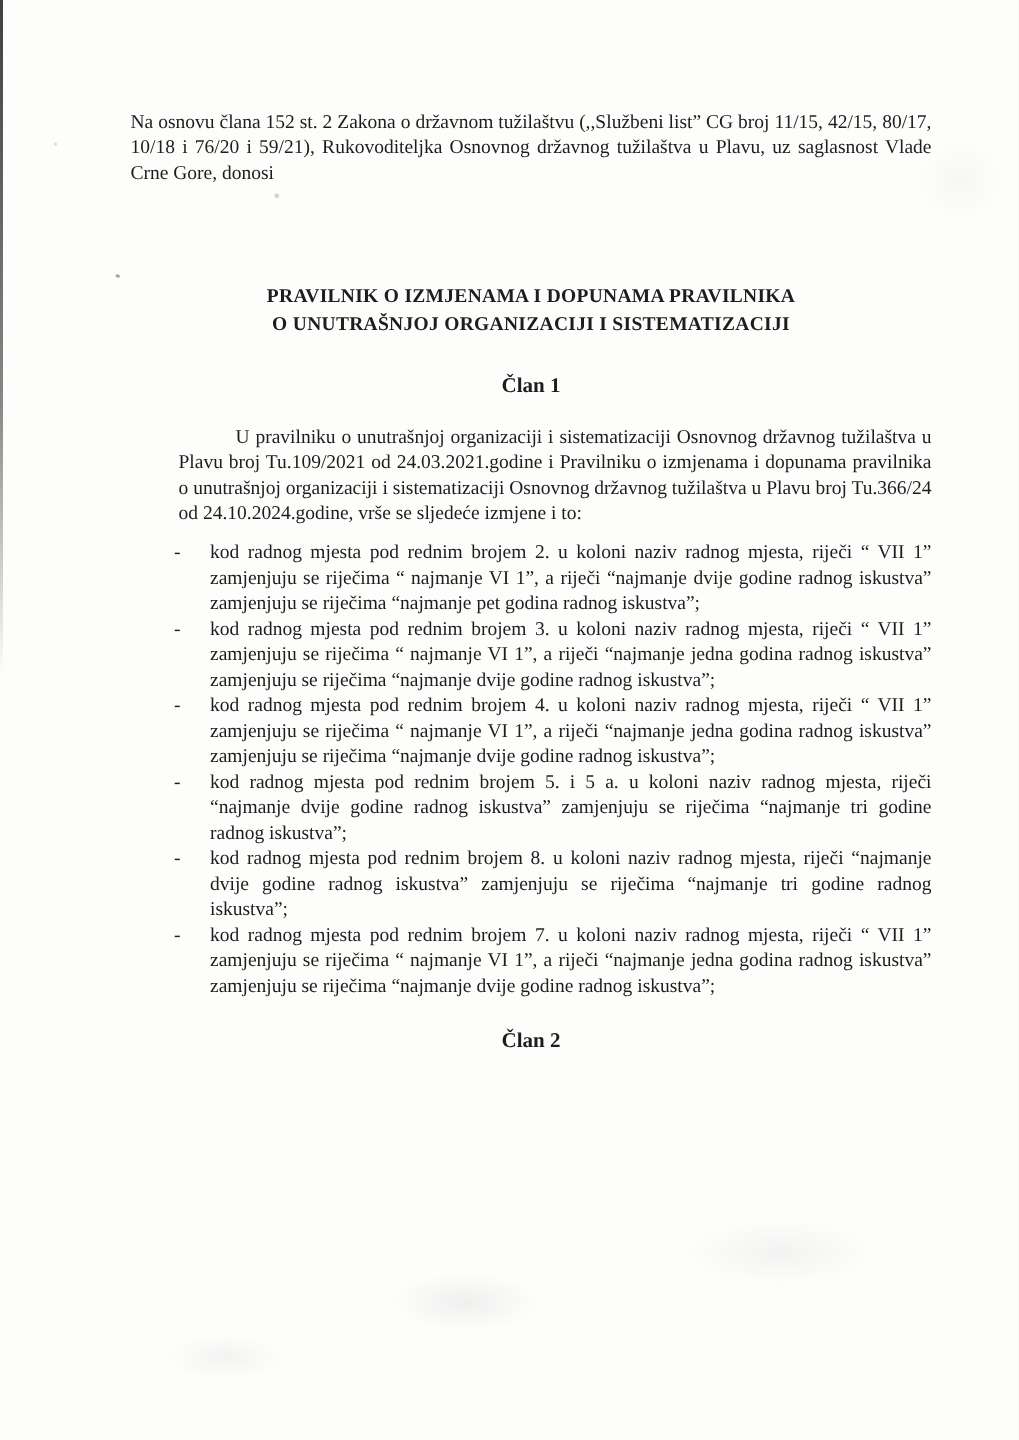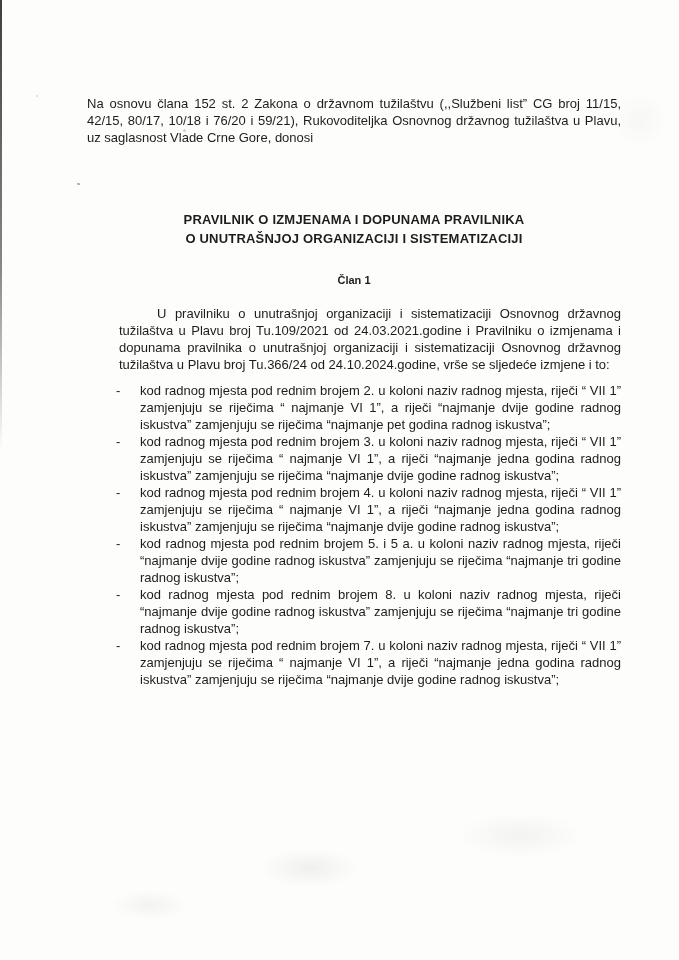--- a/index.html
+++ b/index.html
@@ -29,34 +29,35 @@
     width: 2px; height: 450px;
     background: linear-gradient(to bottom, rgba(30,30,30,.85) 0%, rgba(40,40,40,.55) 60%, rgba(60,60,60,0) 100%);
   }
   .speck { position: absolute; border-radius: 50%; background: rgba(90,90,90,.55); }
   .speck.s1 { left: 77px; top: 183px; width: 3px; height: 2px; transform: rotate(20deg); }
   .speck.s2 { left: 183px; top: 129px; width: 3px; height: 3px; opacity: .5; }
   .speck.s3 { left: 36px; top: 95px; width: 2px; height: 2px; opacity: .4; }
   .content {
     position: absolute;
     left: 87px;
-    top: 95px;
+    top: 72px;
     width: 534px;
+    font-family: Liberation Serif, serif;
   }
   p { margin: 0; text-align: justify; }
   .title {
     margin-top: 64px;
     text-align: center;
     font-weight: bold;
     line-height: 19px;
     letter-spacing: .2px;
   }
   .clan {
     margin: 24px 0 0 0;
-    font-size: 11px;
+    font-size: 14px;
     text-align: center;
     font-weight: bold;
   }
   .clan-2 { margin-top: 21px; }
   .para-indent { text-indent: 38px; }
   .art1-intro { margin-top: 16px; margin-left: 32px; }
   .amendments {
     list-style: none;
     margin: 9px 0 0 0;
     padding: 0;
@@ -117,16 +118,17 @@
       <li>
         <span class="dash">-</span>
         <span class="item-text">kod radnog mjesta pod rednim brojem 8.  u koloni naziv radnog mjesta, riječi “najmanje dvije godine radnog iskustva” zamjenjuju se riječima “najmanje tri godine radnog iskustva”;</span>
       </li>
       <li>
         <span class="dash">-</span>
         <span class="item-text">kod radnog mjesta pod rednim brojem 7. u koloni naziv radnog mjesta, riječi “ VII 1” zamjenjuju se riječima “ najmanje VI 1”, a riječi “najmanje jedna godina radnog iskustva” zamjenjuju se riječima “najmanje dvije godine radnog iskustva”;</span>
       </li>
     </ul>
 
+    <div class="clan clan-2">Član 2</div>
 
 
   </div>
 </div>
 
 </body></html>

